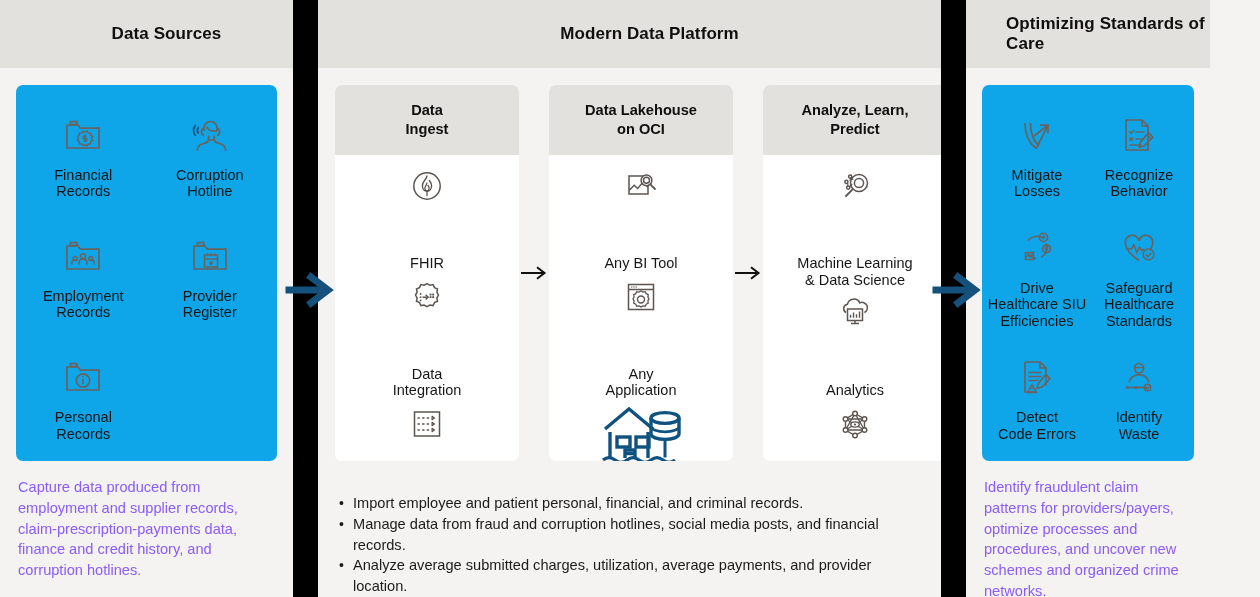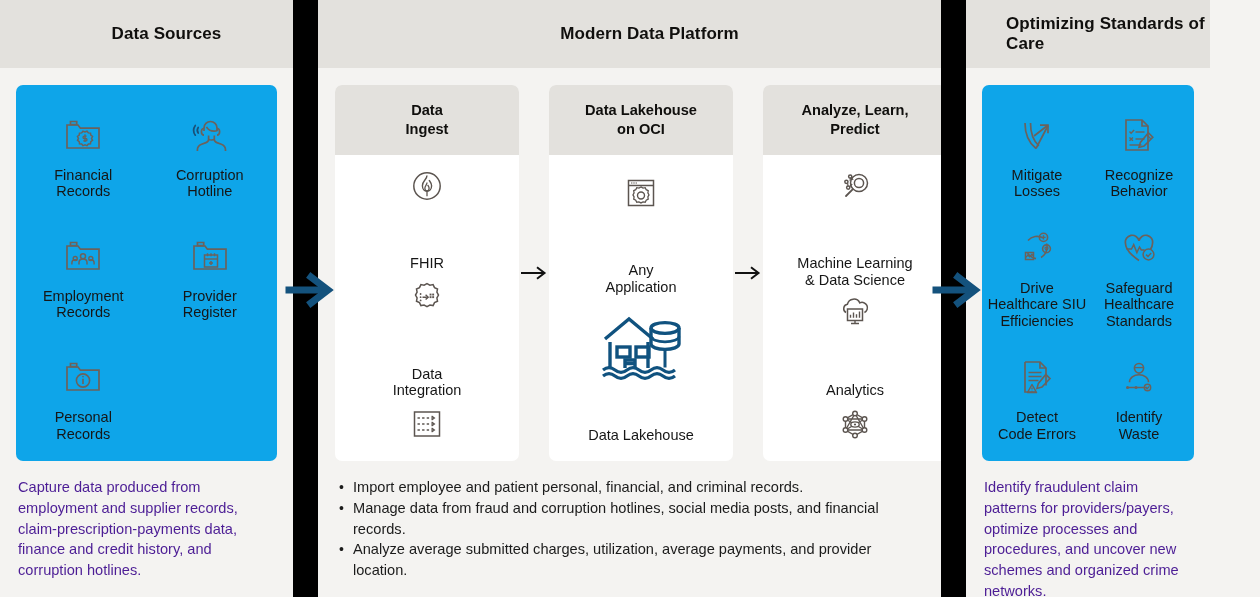--- a/index.html
+++ b/index.html
@@ -115,27 +115,28 @@
     line-height: 16.5px;
     text-align: center;
     color: #161616;
     white-space: pre-line;
   }
 
   
   .caption {
     font-size: 14.6px;
     line-height: 20.8px;
-    color: #4c1d95;
+    color: #8b5cf6;
     padding: 16px 2px 0 2px;
   }
 
   
   #platform-body {
     padding: 17px 17px 0 17px;
+    justify-content: space-between;
   }
   .panel-row {
     display: flex;
     align-items: stretch;
     height: 376px;
     flex: none;
   }
   .panel {
     width: 184px;
     background: #ffffff;
@@ -368,20 +369,32 @@
             <path d="M18 5.2 25.5 11 18 16.8"></path>
           </svg>
         </div>
 
         <div class="panel">
           <div class="panel-header">
             <div class="panel-header-title">Data Lakehouse
 on OCI</div>
           </div>
           <div class="panel-items">
+            <div class="panel-item">
+              <div class="icon-glyph">
+                <svg width="42" height="42" viewBox="0 0 42 42" fill="none" stroke="#5c5550" stroke-width="1.5">
+                  <path d="M9 11h19v18H9z"></path>
+                  <path d="M9 25.5l5.2-5.2 3.4 3.2 5.6-6.4 4.8 5.2"></path>
+                  <circle cx="26.5" cy="15.3" r="5.4" fill="#ffffff"></circle>
+                  <circle cx="26.5" cy="15.3" r="3"></circle>
+                  <path d="M30.4 19.3 35 24" stroke-width="1.8" stroke-linecap="round"></path>
+                </svg>
+              </div>
+              <div class="icon-label">Any BI Tool</div>
+            </div>
             <div class="panel-item">
               <div class="icon-glyph">
                 <svg width="42" height="42" viewBox="0 0 42 42" fill="none" stroke="#5c5550" stroke-width="1.5">
                   <rect x="8.5" y="8.5" width="25" height="25"></rect>
                   <path d="M8.5 13.5h25"></path>
                   <circle cx="11.8" cy="11" r="0.65" fill="#5c5550" stroke="none"></circle>
                   <circle cx="14" cy="11" r="0.65" fill="#5c5550" stroke="none"></circle>
                   <circle cx="16.2" cy="11" r="0.65" fill="#5c5550" stroke="none"></circle>
                   <path d="M21 16.2l2.2 1.2 2.4-.4 1.1 2.2 2.2 1.1-.4 2.4 1.2 2.2-1.2 2.2.4 2.4-2.2 1.1-1.1 2.2-2.4-.4-2.2 1.2-2.2-1.2-2.4.4-1.1-2.2-2.2-1.1.4-2.4-1.2-2.2 1.2-2.2-.4-2.4 2.2-1.1 1.1-2.2 2.4.4z" stroke-width="1.4" transform="translate(0,-2.2) scale(0.92) translate(1.8,2.4)"></path>
                   <circle cx="21" cy="23.5" r="3.5" stroke-width="1.4"></circle>

